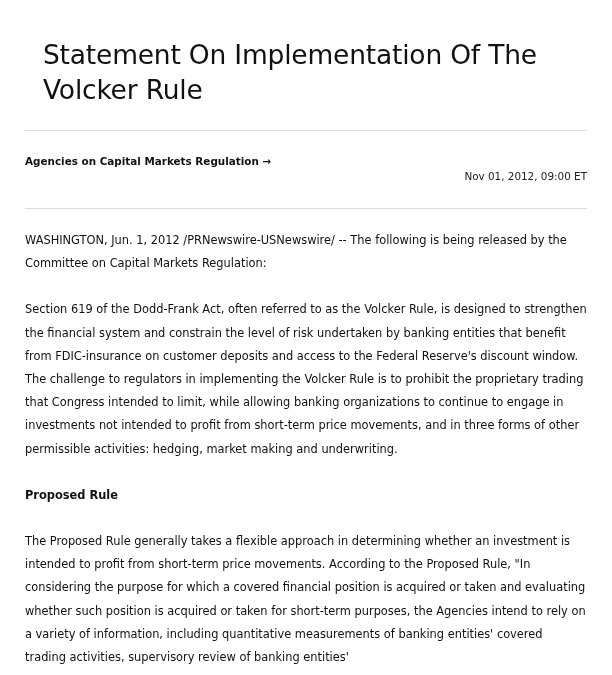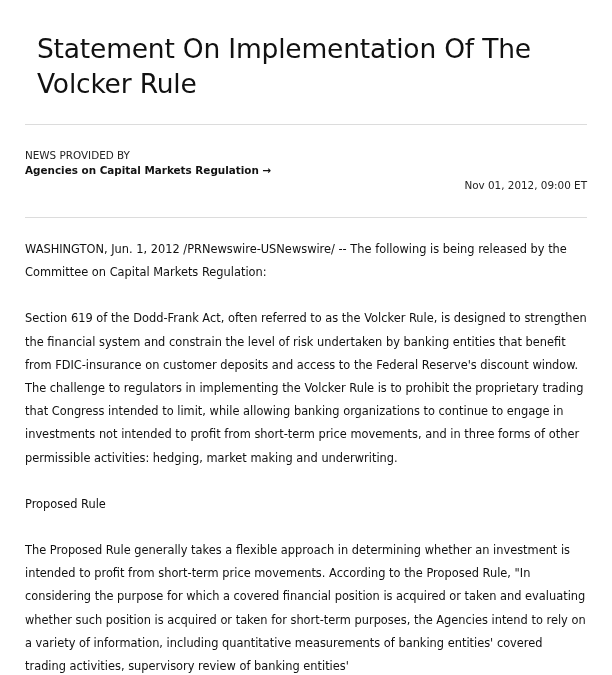--- a/index.html
+++ b/index.html
@@ -13,21 +13,21 @@
       overflow: hidden;
       font-family: "Liberation Sans", "DejaVu Sans", sans-serif;
       color: #111111;
     }
     .page {
       padding: 0 25px;
       box-sizing: border-box;
       width: 612px;
     }
     .title {
-      margin: 12px;
+      margin: 18px;
       padding-top: 19px;
       font-family: "DejaVu Sans", sans-serif;
       font-weight: normal;
       font-size: 26.5px;
       line-height: 35px;
       letter-spacing: -0.2px;
       color: #111111;
     }
     .divider {
       height: 1px;
@@ -60,34 +60,33 @@
       line-height: 23.2px;
       color: #111;
     }
     .body-text p {
       margin: 0 0 23px 0;
     }
     .body-text h3 {
       margin: 0 0 23px 0;
       font-size: 11.4px;
       line-height: 23.2px;
-      font-weight: normal;
+      font-weight: bold;
     }
   </style>
 </head>
 <body>
 
 <div class="page">
 
   <h1 class="title">Statement On Implementation Of The Volcker Rule</h1>
 
   <hr class="divider top">
 
   <div class="meta">
-    <div class="label">NEWS PROVIDED BY</div>
     <div>
       <a class="provider">
         <span>Agencies on Capital Markets Regulation</span>
         <span class="arrow">→</span>
       </a>
     </div>
     <div class="date">Nov 01, 2012, 09:00 ET</div>
   </div>
 
   <hr class="divider">

